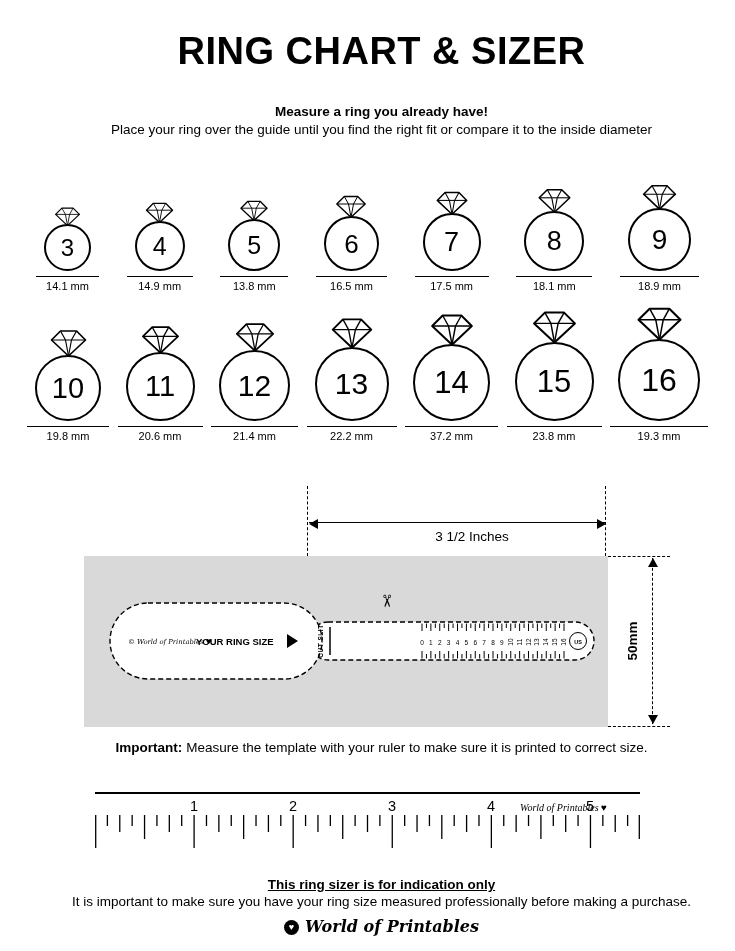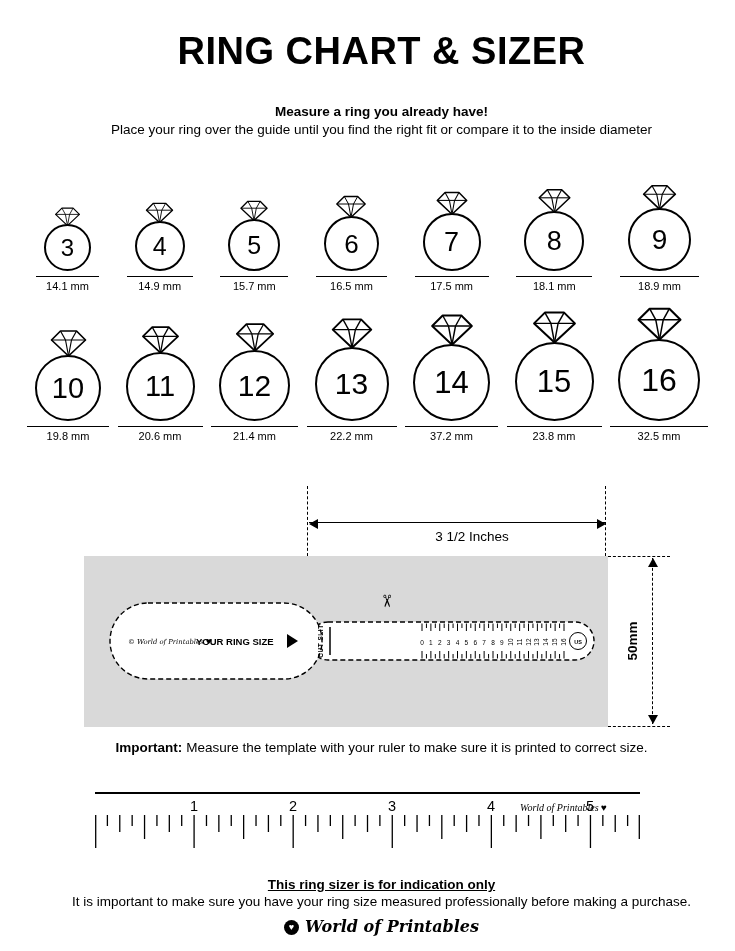--- a/index.html
+++ b/index.html
@@ -130,21 +130,21 @@
         <line x1="3" y1="12" x2="37" y2="12"></line>
         <line x1="12" y1="3" x2="17" y2="12"></line>
         <line x1="28" y1="3" x2="23" y2="12"></line>
         <line x1="17" y1="12" x2="20" y2="28"></line>
         <line x1="23" y1="12" x2="20" y2="28"></line>
       </svg>
       <div class="ring-circle" style="width: 52px; height: 52px;">
         <span class="ring-size" style="font-size: 25px;">5</span>
       </div>
       <div class="ring-underline" style="width: 68px;"></div>
-      <div class="ring-mm">15.7 mm</div>
+      <div class="ring-mm">13.8 mm</div>
     </div>
 
     <div class="ring-item">
       <svg class="diamond" viewBox="0 0 40 30" width="34" height="25">
         <polygon points="12,3 28,3 37,12 20,28 3,12"></polygon>
         <line x1="3" y1="12" x2="37" y2="12"></line>
         <line x1="12" y1="3" x2="17" y2="12"></line>
         <line x1="28" y1="3" x2="23" y2="12"></line>
         <line x1="17" y1="12" x2="20" y2="28"></line>
         <line x1="23" y1="12" x2="20" y2="28"></line>
@@ -307,21 +307,21 @@
         <line x1="3" y1="12" x2="37" y2="12"></line>
         <line x1="12" y1="3" x2="17" y2="12"></line>
         <line x1="28" y1="3" x2="23" y2="12"></line>
         <line x1="17" y1="12" x2="20" y2="28"></line>
         <line x1="23" y1="12" x2="20" y2="28"></line>
       </svg>
       <div class="ring-circle" style="width: 82px; height: 82px;">
         <span class="ring-size" style="font-size: 32px;">16</span>
       </div>
       <div class="ring-underline" style="width: 98px;"></div>
-      <div class="ring-mm">32.5 mm</div>
+      <div class="ring-mm">19.3 mm</div>
     </div>
   </div>
 
   <div class="dash-v" style="left:307px; top:486px; height:70px;"></div>
   <div class="dash-v" style="left:605px; top:486px; height:70px;"></div>
   <div class="measure-h" style="left:309px; top:522px; width:297px;"></div>
   <div class="width-label">3 1/2 Inches</div>
 
   <div class="dash-h" style="left:608px; top:556px; width:62px;"></div>
   <div class="dash-h" style="left:608px; top:726px; width:62px;"></div>

